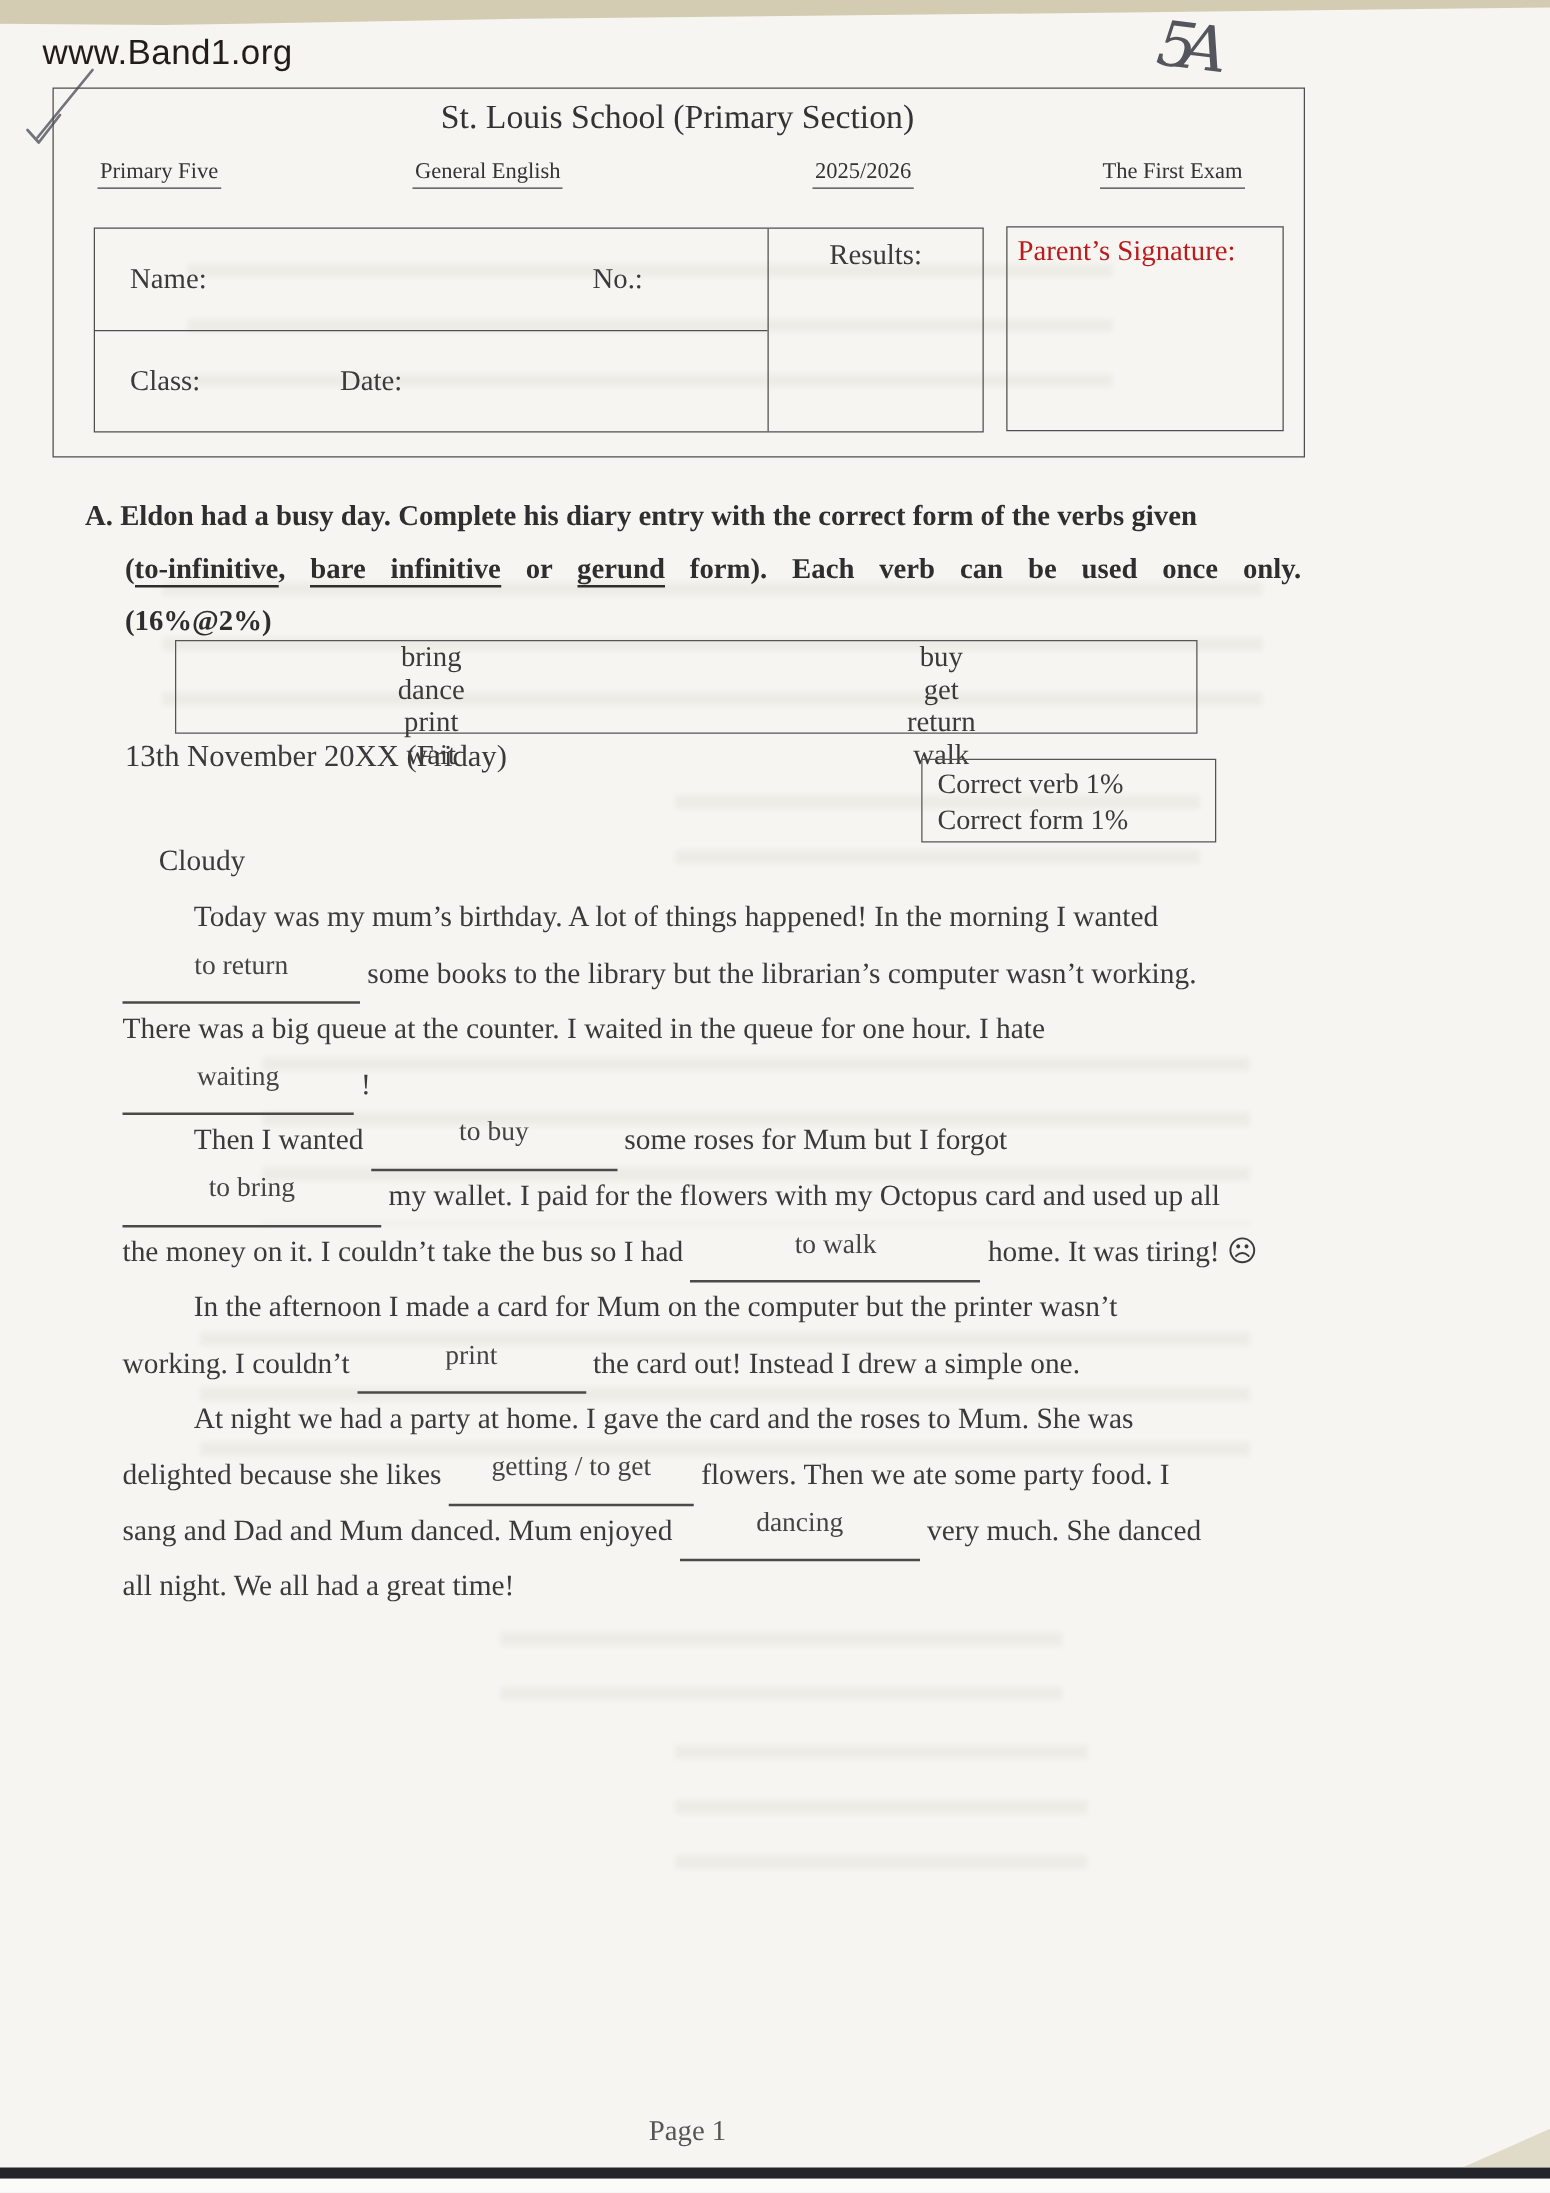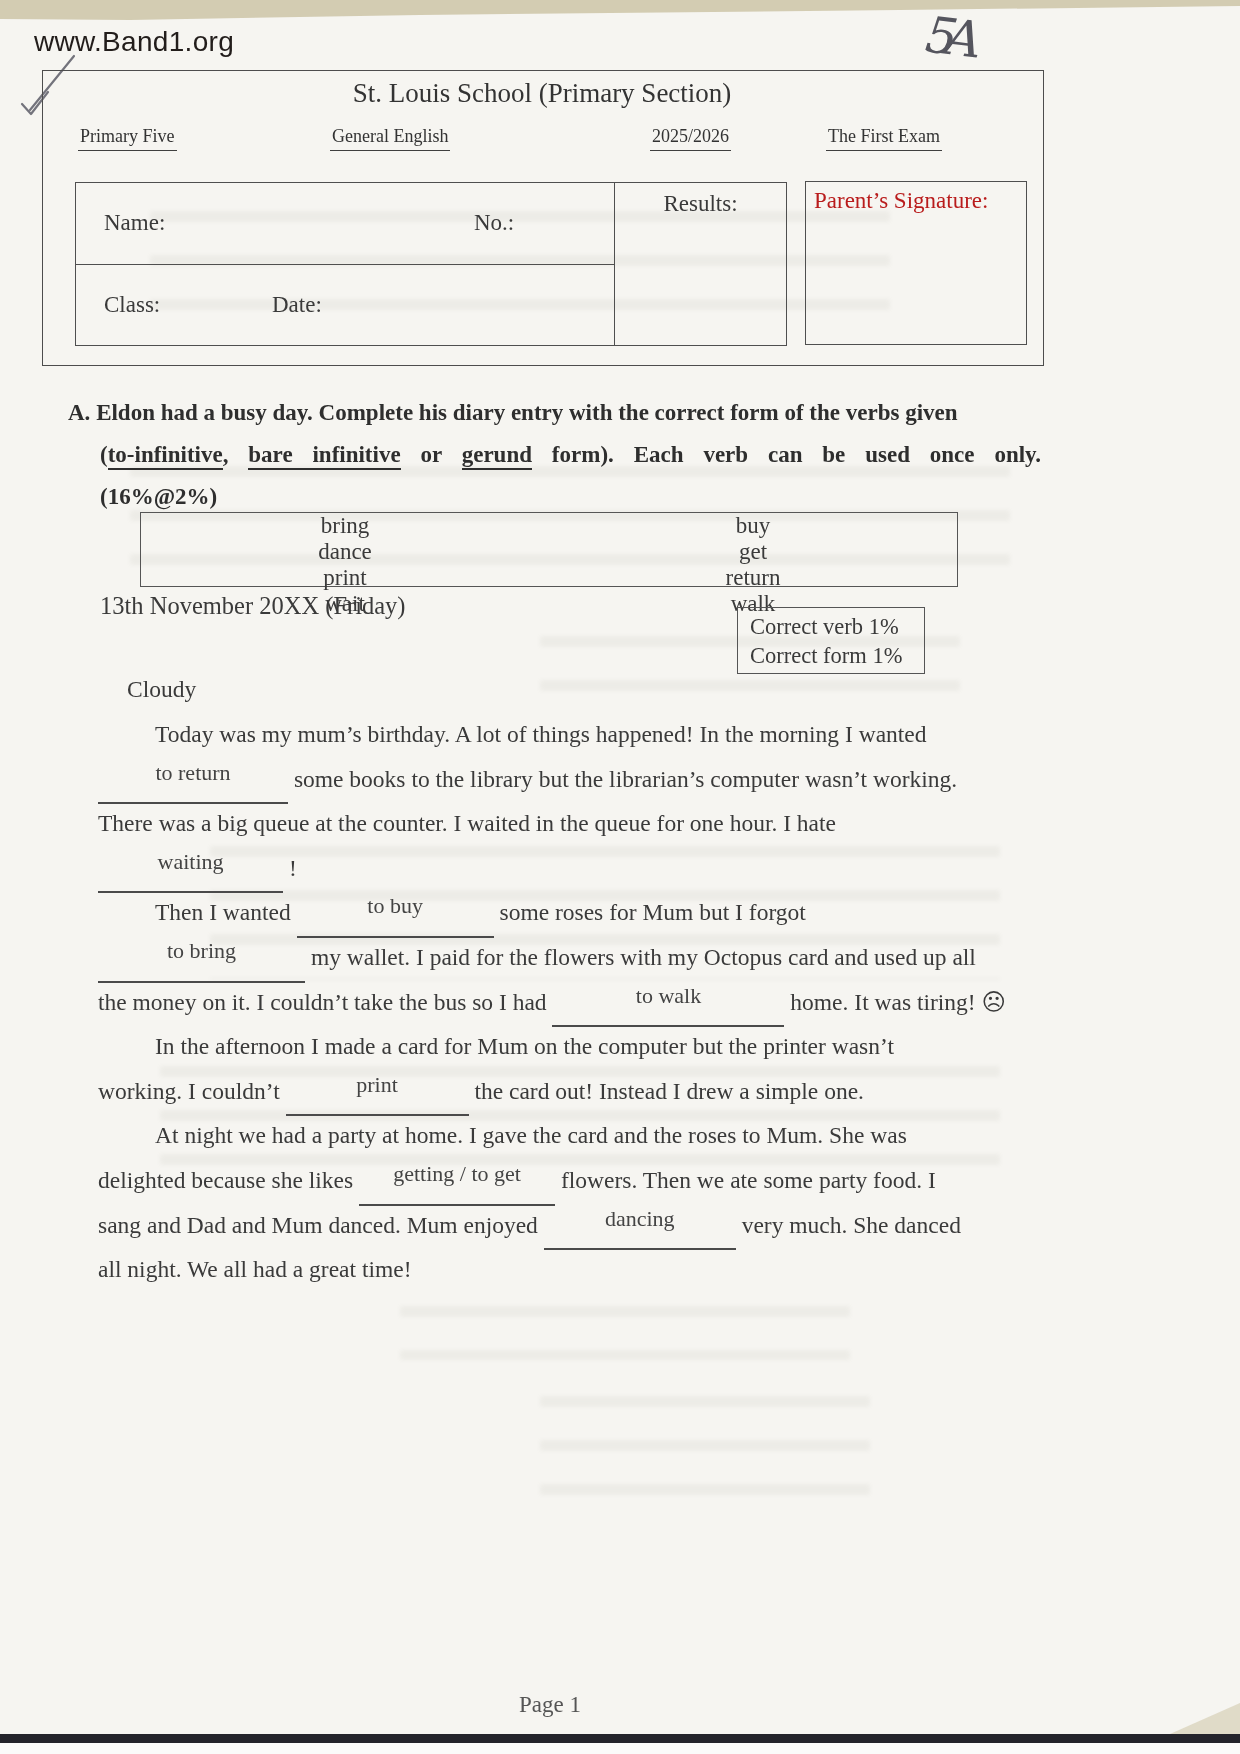--- a/index.html
+++ b/index.html
@@ -39,21 +39,21 @@
   
   .secA{position:absolute;left:68px;top:392px;width:975px;font-weight:bold;font-size:23px;color:#2e2e2e;line-height:42px;}
   .secA .l2{margin-left:32px;width:941px;text-align:justify;text-align-last:justify;}
   .secA .l3{margin-left:32px;}
   .uline{border-bottom:2px solid #2e2e2e;padding-bottom:1px;}
   
   .verb-box{position:absolute;left:140px;top:512px;width:816px;height:73px;border:1.5px solid #555;
     display:grid;grid-template-columns:repeat(2,1fr);grid-template-rows:1fr 1fr;align-items:center;}
   .verb-box span{text-align:center;font-size:23px;color:#3a3a3a;}
   
-  .score-box{position:absolute;left:737px;top:607px;width:188px;height:67px;border:1.5px solid #555;
+  .score-box{position:absolute;left:737px;top:607px;width:236px;height:67px;border:1.5px solid #555;
     box-sizing:border-box;padding:4px 12px;font-size:22.5px;line-height:29px;color:#3a3a3a;}
   
   .diary-date{position:absolute;left:100px;top:592px;font-size:24.5px;color:#3a3a3a;}
   .diary-weather{position:absolute;left:127px;top:676px;font-size:23.5px;color:#3a3a3a;}
   .diary{position:absolute;left:98px;top:712px;width:1050px;font-size:23.5px;color:#3a3a3a;}
   .dline{line-height:44.6px;height:44.6px;white-space:nowrap;}
   .indent{padding-left:57px;}
   .blank{display:inline-block;border-bottom:2px solid #4a4a4a;text-align:center;}
   .blank .ans{position:relative;top:-7px;display:inline-block;font-size:22px;color:#444;}
   .footer{position:absolute;left:0;top:1692px;width:1100px;text-align:center;font-size:23px;color:#555;}
@@ -81,21 +81,21 @@
   <line x1="58" y1="8" x2="14" y2="62" stroke="#73737c" stroke-width="2.2" stroke-linecap="round"></line>
   <path d="M6 56 L15 66 L32 44" fill="none" stroke="#73737c" stroke-width="2.2" stroke-linecap="round" stroke-linejoin="round"></path>
 </svg>
 
 <div class="outer-box"></div>
 <div class="title">St. Louis School (Primary Section)</div>
 
 <span class="meta-item" style="left:78px;">Primary Five</span>
 <span class="meta-item" style="left:330px;">General English</span>
 <span class="meta-item" style="left:650px;">2025/2026</span>
-<span class="meta-item" style="left:826px;">The First Exam</span>
+<span class="meta-item" style="left:880px;">The First Exam</span>
 
 <div class="info-table">
   <div class="info-left">
     <div class="info-row first">
       <span class="info-label" style="left:28px;">Name:</span>
       <span class="info-label" style="left:398px;">No.:</span>
     </div>
     <div class="info-row">
       <span class="info-label" style="left:28px;">Class:</span>
       <span class="info-label" style="left:196px;">Date:</span>

